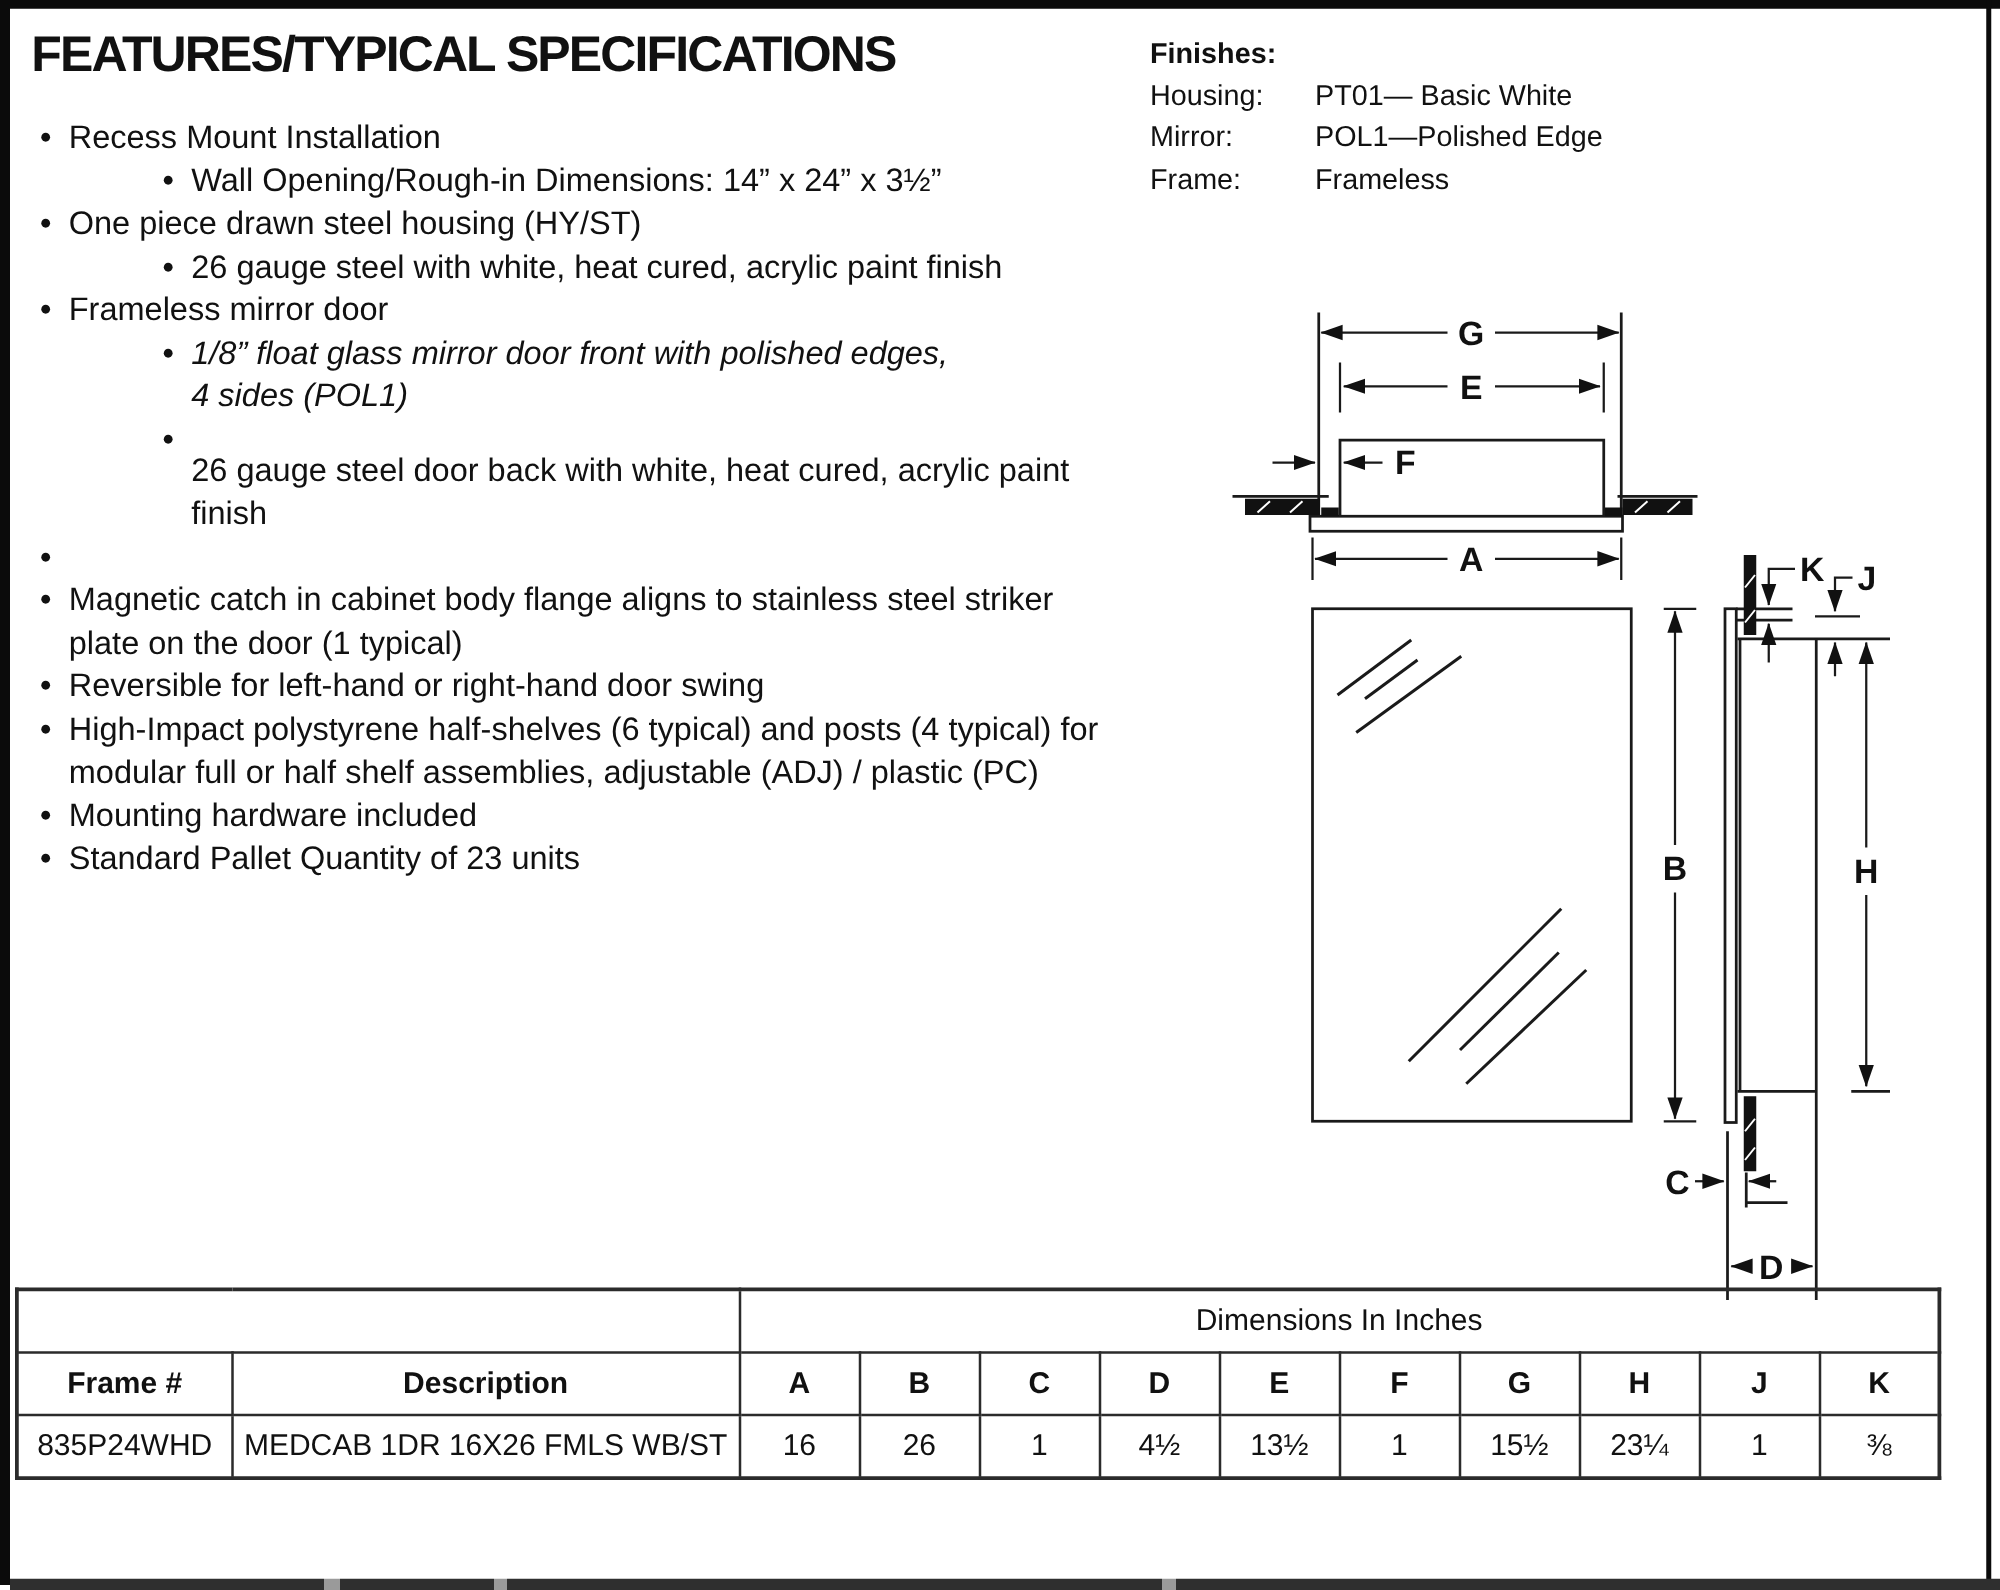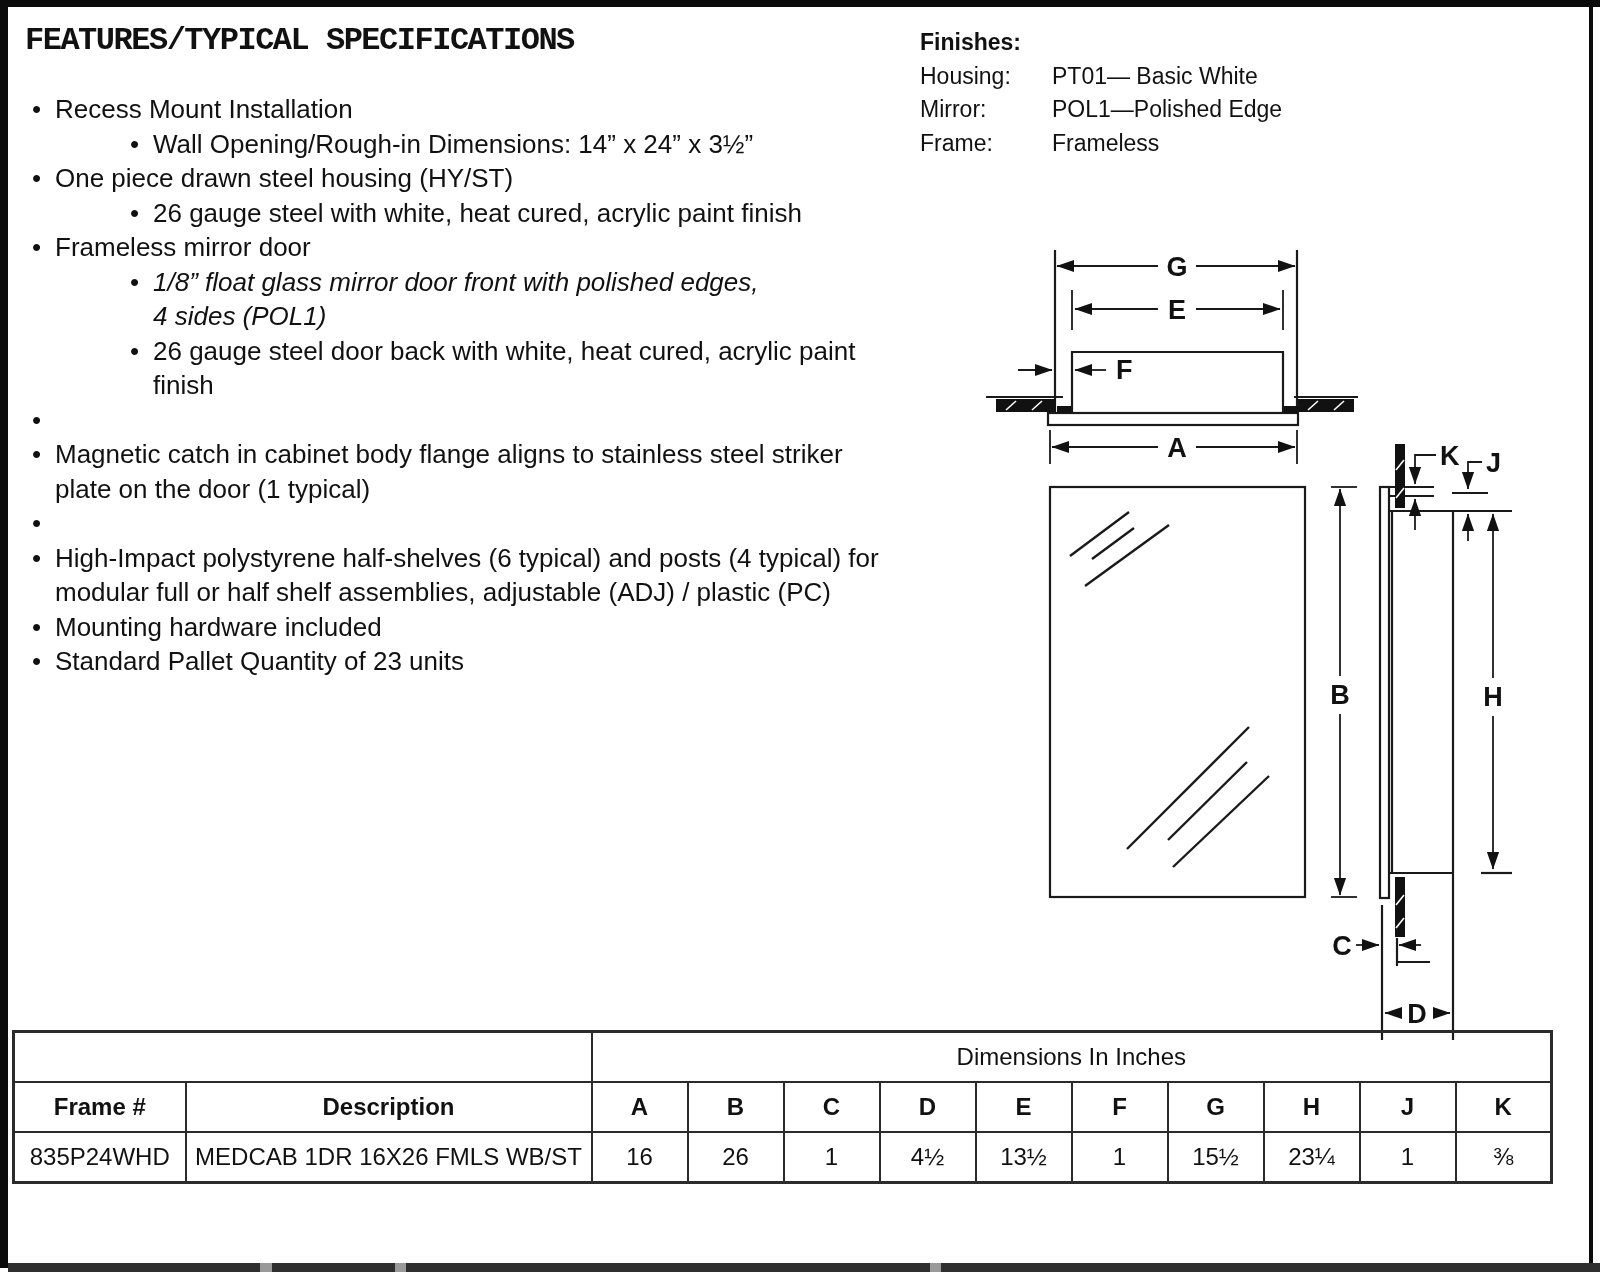--- a/index.html
+++ b/index.html
@@ -11,32 +11,32 @@
   .pb-left{position:absolute;left:0;top:0;width:8px;height:1268px;background:#0b0b0b;}
   .pb-right{position:absolute;right:7px;top:0;width:4px;height:1268px;background:#0b0b0b;}
   .strip{position:absolute;left:8px;bottom:0;width:1592px;height:9px;
     background:linear-gradient(90deg,
       #2f2f2f 0 15.8%, #9a9a9a 15.8% 16.6%,
       #2f2f2f 16.6% 24.3%, #9a9a9a 24.3% 25.0%,
       #2f2f2f 25.0% 57.9%, #9a9a9a 57.9% 58.6%,
       #2f2f2f 58.6% 100%);}
 
   
-  .title{position:absolute;left:25px;top:22px;font-size:32px;font-weight:bold;
-         letter-spacing:-1.5px;white-space:nowrap;font-family:Liberation Mono, monospace;}
+  .title{position:absolute;left:25px;top:22px;font-size:40px;font-weight:bold;
+         letter-spacing:-1.5px;white-space:nowrap;}
 
   
   .features{position:absolute;left:26px;top:92px;width:930px;font-size:26px;line-height:34.5px;}
   .feat{display:flex;align-items:flex-start;}
   .l1{padding-left:6px;}
   .l2{padding-left:104px;}
   .blt{width:23px;flex:0 0 23px;}
   .ftxt{max-width:870px;}
   .w610{max-width:612px;font-style:italic;}
-  .w700{max-width:710px;}
+  .w700{max-width:710px;margin-top:25px;}
   .w790{max-width:792px;}
   .w800{max-width:806px;}
   .w855{max-width:856px;}
 
   
   .finishes{position:absolute;left:920px;top:26px;font-size:23px;line-height:33.5px;}
   .fin-h{font-weight:bold;}
   .fin-row{display:grid;grid-template-columns:132px auto;}
 
   
@@ -99,20 +99,21 @@
     </div>
   <div class="feat l1">
       <span class="blt">•</span>
     </div>
   <div class="feat l1">
       <span class="blt">•</span>
       <span class="ftxt w790">Magnetic catch in cabinet body flange aligns to stainless steel striker plate on the door (1 typical)</span>
     </div>
   <div class="feat l1">
       <span class="blt">•</span>
+      <span class="ftxt">Reversible for left-hand or right-hand door swing</span>
     </div>
   <div class="feat l1">
       <span class="blt">•</span>
       <span class="ftxt w855">High-Impact polystyrene half-shelves (6 typical) and posts (4 typical) for modular full or half shelf assemblies, adjustable (ADJ) / plastic (PC)</span>
     </div>
   <div class="feat l1">
       <span class="blt">•</span>
       <span class="ftxt">Mounting hardware included</span>
     </div>
   <div class="feat l1">

